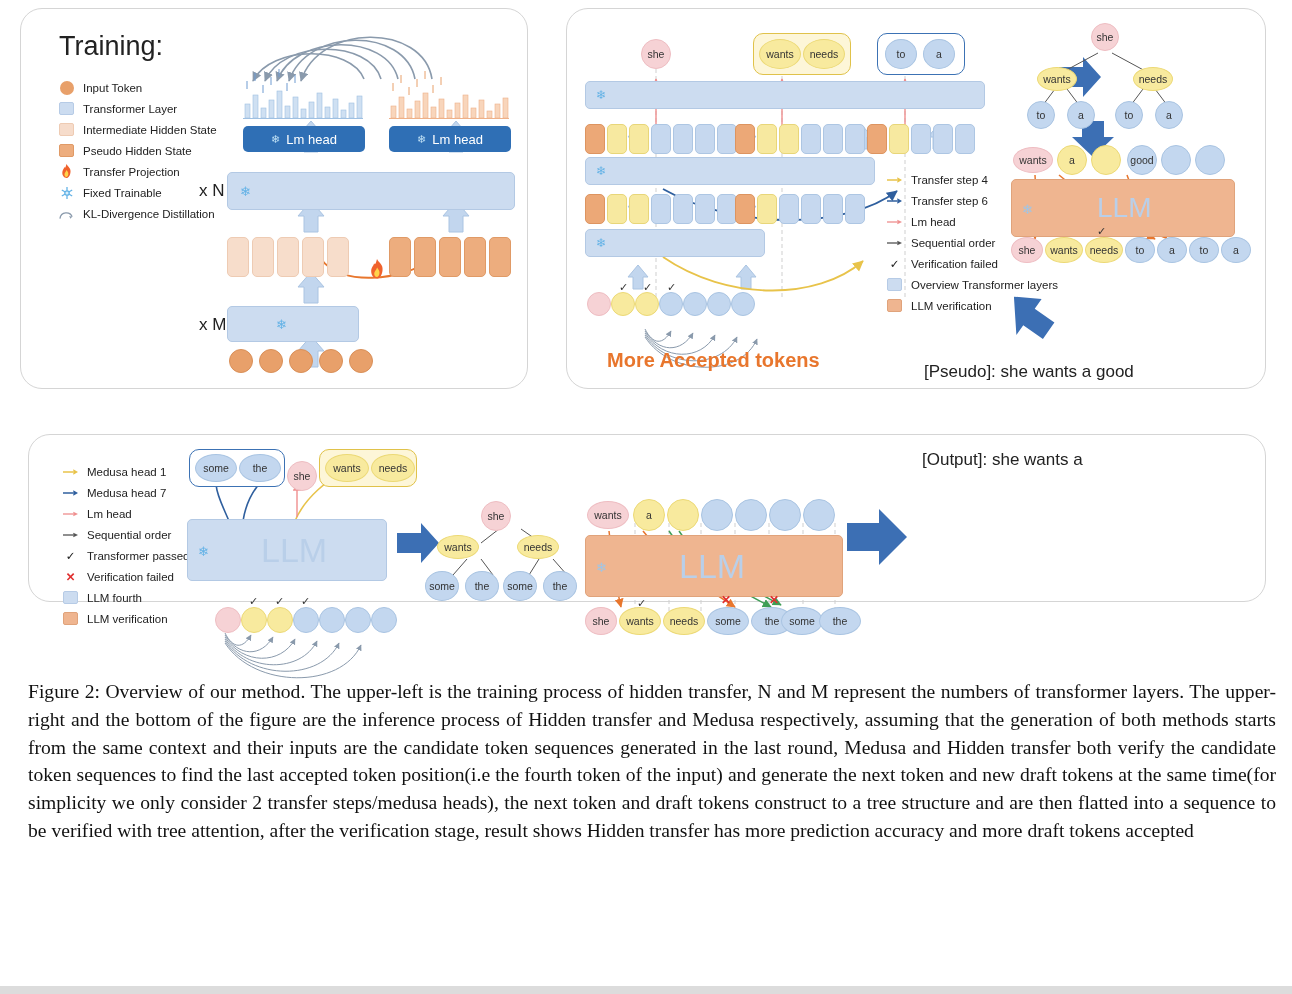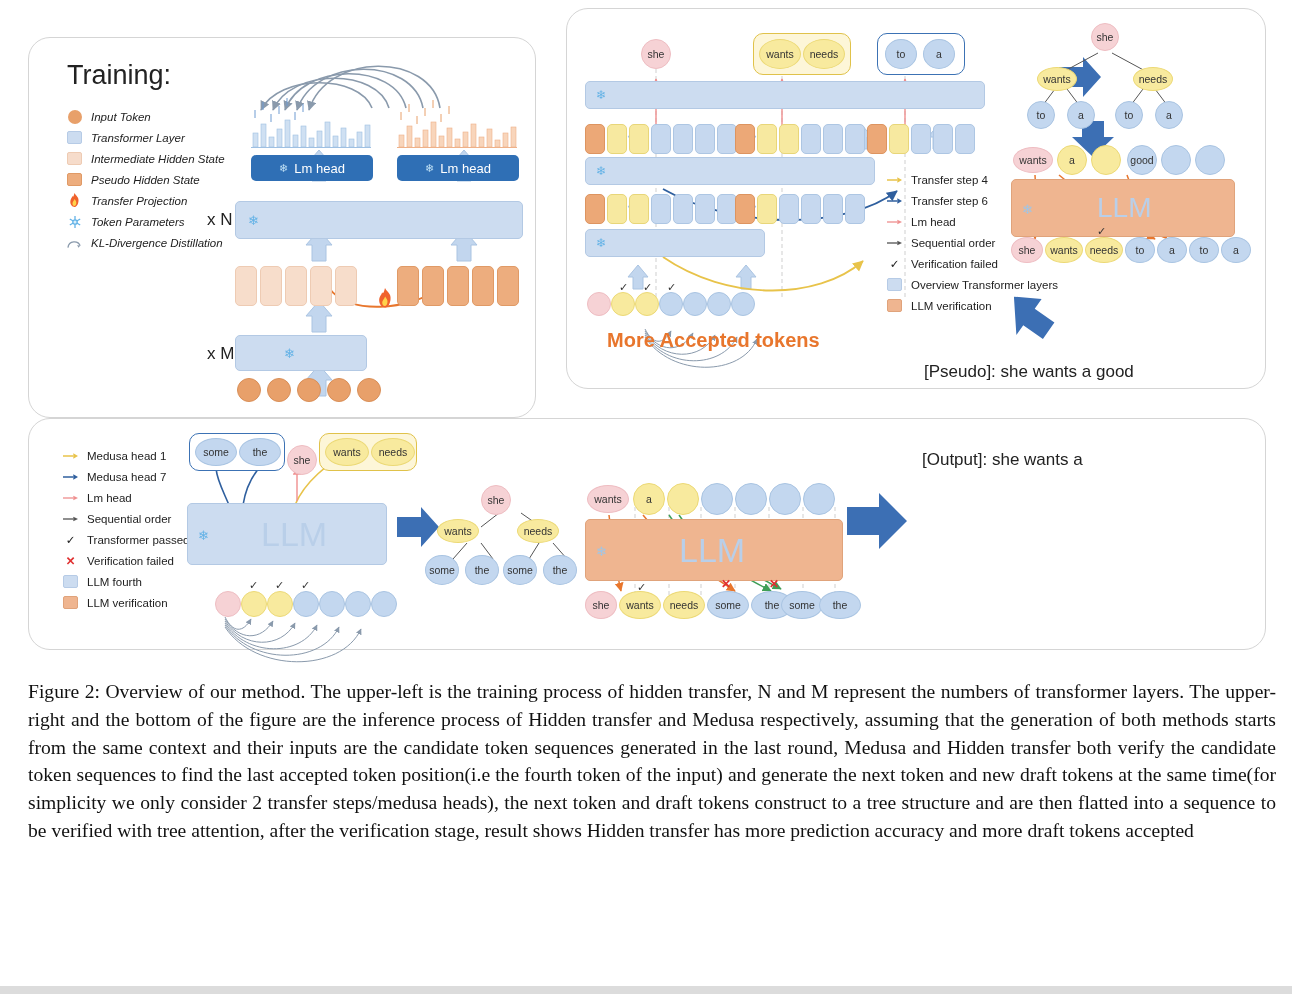--- a/index.html
+++ b/index.html
@@ -14,23 +14,23 @@
     position: relative;
     overflow: hidden;
   }
   .panel {
     position: absolute;
     border: 1.5px solid #d5d5d5;
     border-radius: 22px;
     background: #fff;
     box-sizing: border-box;
   }
-  #panel-training { left: 28px; top: 8px; width: 508px; height: 381px; margin-top: 29px; }
+  #panel-training { left: 20px; top: 8px; width: 508px; height: 381px; }
   #panel-hidden   { left: 566px; top: 8px; width: 700px; height: 381px; }
-  #panel-medusa   { left: 28px; top: 418px; width: 1238px; height: 232px; }
+  #panel-medusa   { left: 28px; top: 434px; width: 1238px; height: 168px; }
 
   .title-training {
     position: absolute;
     left: 38px; top: 22px;
     font-size: 27px;
     color: #222;
     font-family: "Liberation Sans", sans-serif;
   }
 
   
@@ -177,21 +177,21 @@
       <polygon points="428,223 442,223 442,207 448,207 435,192 422,207 428,207"></polygon>
       <polygon points="283,294 297,294 297,278 303,278 290,263 277,278 283,278"></polygon>
       <polygon points="283,358 297,358 297,342 303,342 290,327 277,342 283,342"></polygon>
     </g>
 
     <path d="M300,250 C320,278 380,272 412,250" stroke="#e8762d" stroke-width="2" fill="none" marker-end="url(#ar-orange)"></path>
   </svg>
 
   <div class="title-training">Training:</div>
 
-  <div class="legend" style="left:38px; top:68px;font-style:italic;">
+  <div class="legend" style="left:38px; top:68px;">
     <div class="legend-row">
       <span class="legend-swatch">
           <span class="sw-circle c-input"></span>
         </span>
       <span class="legend-label">Input Token</span>
     </div>
     <div class="legend-row">
       <span class="legend-swatch">
           <span class="sw-rect c-tlayer"></span>
         </span>
@@ -220,21 +220,21 @@
     </div>
     <div class="legend-row">
       <span class="legend-swatch">
         <svg width="14" height="14" viewBox="0 0 14 14" stroke="#63b2e6" stroke-width="1.3" fill="none">
           <line x1="7" y1="1" x2="7" y2="13"></line>
             <line x1="1.8" y1="4" x2="12.2" y2="10"></line>
             <line x1="1.8" y1="10" x2="12.2" y2="4"></line>
           <circle cx="7" cy="7" r="2.2" fill="#d8eefb" stroke="#63b2e6"></circle>
         </svg>
       </span>
-      <span class="legend-label">Token Parameters</span>
+      <span class="legend-label">Fixed Trainable</span>
     </div>
     <div class="legend-row">
       <span class="legend-swatch">
         <svg width="16" height="12" viewBox="0 0 16 12">
             <path d="M1,11 C2,3 12,3 14,9" stroke="#8a9aac" stroke-width="1.4" fill="none"></path>
             <path d="M14,9 l-3.2,-1 l1.4,3 z" fill="#8a9aac"></path>
           </svg>
       </span>
       <span class="legend-label">KL-Divergence Distillation</span>
     </div>
@@ -559,21 +559,21 @@
 
   <div class="node n-pink" style="left:444px; top:228px; width:32px; height:26px;">she</div>
   <div class="node n-yellow" style="left:478px; top:228px; width:38px; height:26px;">wants</div>
   <div class="node n-yellow" style="left:518px; top:228px; width:38px; height:26px;">needs</div>
   <div class="node n-blue" style="left:558px; top:228px; width:30px; height:26px;">to</div>
   <div class="node n-blue" style="left:590px; top:228px; width:30px; height:26px;">a</div>
   <div class="node n-blue" style="left:622px; top:228px; width:30px; height:26px;">to</div>
   <div class="node n-blue" style="left:654px; top:228px; width:30px; height:26px;">a</div>
   <span class="chk" style="left:530px; top:216px;">✓</span>
 
-  <div class="accepted" style="left:40px; top:320px;">More Accepted tokens</div>
+  <div class="accepted" style="left:40px; top:340px;">More Accepted tokens</div>
 </div>
 
 <div class="output-text" style="left:924px; top:362px;">[Pseudo]: she wants a good</div>
 
 <div class="panel" id="panel-medusa">
   <svg class="svg-layer">
     <defs>
       <marker id="m-gray" markerWidth="7" markerHeight="7" refX="5.5" refY="3" orient="auto">
         <path d="M0,0 L6,3 L0,6 z" fill="#8a9aac"></path>
       </marker>

